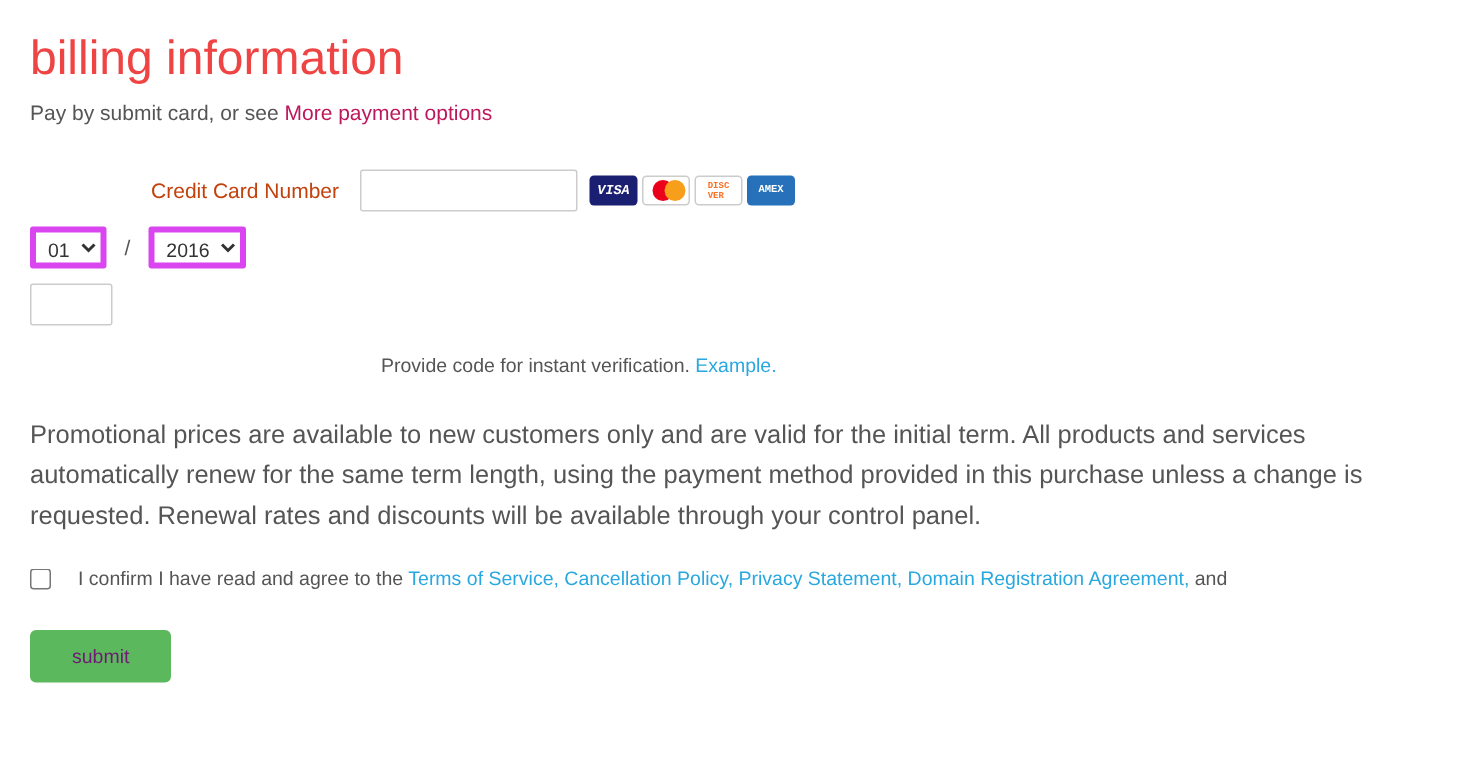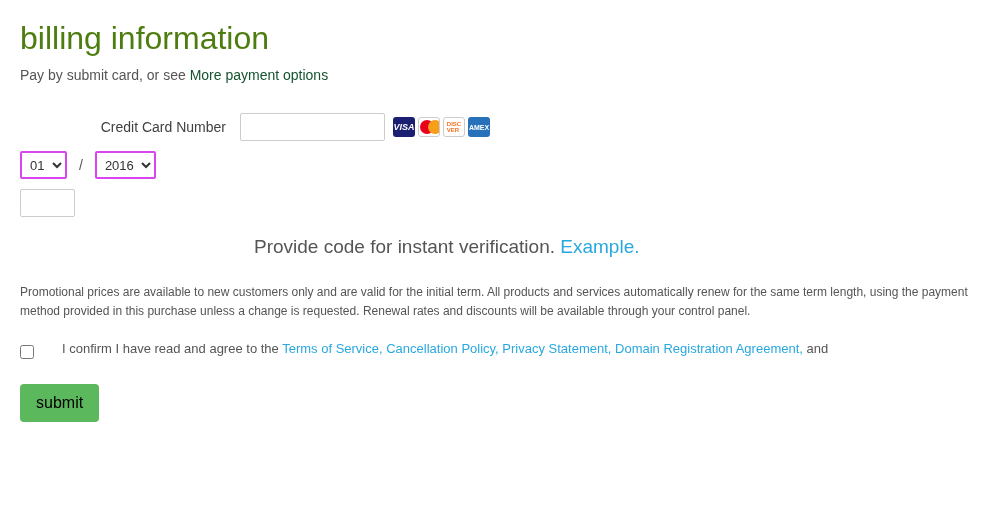--- a/index.html
+++ b/index.html
@@ -6,48 +6,48 @@
     body {
       font-family: Arial, sans-serif;
       background: #fff;
       color: #333;
       padding: 20px 20px;
       font-size: 14px;
     }
     .page-title {
       font-size: 32px;
       font-weight: 300;
-      color: #4d7c0f;
+      color: #ef4444;
       margin-bottom: 10px;
     }
     .subtitle {
       font-size: 14px;
       color: #555;
       margin-bottom: 30px;
     }
     .subtitle a {
-      color: #14532d;
+      color: #be185d;
       text-decoration: none;
     }
 
     .form-section {
       margin-bottom: 20px;
     }
 
     .form-row {
       display: flex;
       align-items: center;
       margin-bottom: 10px;
     }
 
     .form-label {
       width: 220px;
       text-align: right;
       padding-right: 14px;
-      color: #404040;
+      color: #c2410c;
       font-size: 14px;
     }
 
     .form-control-area {
       display: flex;
       align-items: center;
       gap: 8px;
     }
 
     input[type="text"] {
@@ -67,28 +67,29 @@
       width: 55px;
     }
 
     .card-icons {
       display: flex;
       gap: 3px;
       align-items: center;
     }
 
     .card-icon {
-      width: 22px;
+      width: 32px;
       height: 20px;
       border-radius: 3px;
       display: flex;
       align-items: center;
       justify-content: center;
       font-size: 7px;
       font-weight: bold;
+      font-family: Liberation Mono, monospace;
     }
 
     .card-visa {
       background: #1a1f71;
       color: #fff;
       font-size: 9px;
       font-style: italic;
     }
 
     .card-mc {
@@ -128,61 +129,61 @@
     }
 
     .card-amex {
       background: #2671b9;
       color: #fff;
       font-size: 7px;
       font-weight: bold;
     }
 
     select {
-      border: 2px solid #d946ef;
+      border: 4px solid #d946ef;
       padding: 3px 4px;
       font-size: 13px;
       height: 28px;
       border-radius: 2px;
       background: #fff;
       color: #333;
       cursor: pointer;
     }
 
     .expiry-sep {
       font-size: 14px;
       color: #555;
       margin: 0 4px;
     }
 
     .cvv-hint {
-      font-size: 19px;
+      font-size: 13px;
       color: #555;
       margin-top: 19px;
       margin-left: 220px;
       padding-left: 14px;
     }
 
     .cvv-hint a {
       color: #29a8e0;
       text-decoration: none;
     }
 
     .promo-text {
-      font-size: 12px;
+      font-size: 17px;
       color: #555;
       line-height: 1.6;
       margin: 25px 0 18px 0;
       max-width: 960px;
     }
 
     .agree-row {
       display: flex;
-      align-items: flex-end;
-      gap: 28px;
+      align-items: center;
+      gap: 18px;
       margin-bottom: 25px;
     }
 
     .agree-checkbox {
       width: 14px;
       height: 14px;
       margin-top: 2px;
       flex-shrink: 0;
       cursor: pointer;
     }
@@ -193,24 +194,24 @@
       line-height: 1.5;
     }
 
     .agree-text a {
       color: #29a8e0;
       text-decoration: none;
     }
 
     .submit-btn {
       background: #5cb85c;
-      color: #000000;
+      color: #701a75;
       border: none;
-      padding: 10px 16px;
-      font-size: 16px;
+      padding: 10px 28px;
+      font-size: 13px;
       border-radius: 4px;
       cursor: pointer;
       font-weight: normal;
     }
   </style>
 </head>
 <body>
 
 
 

